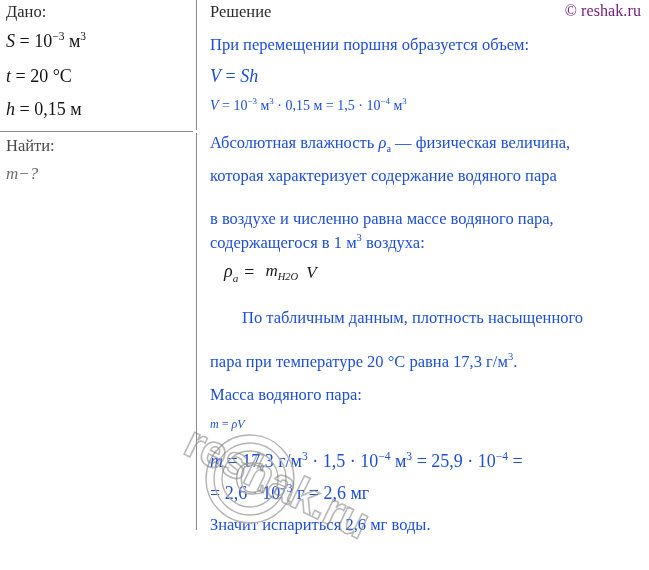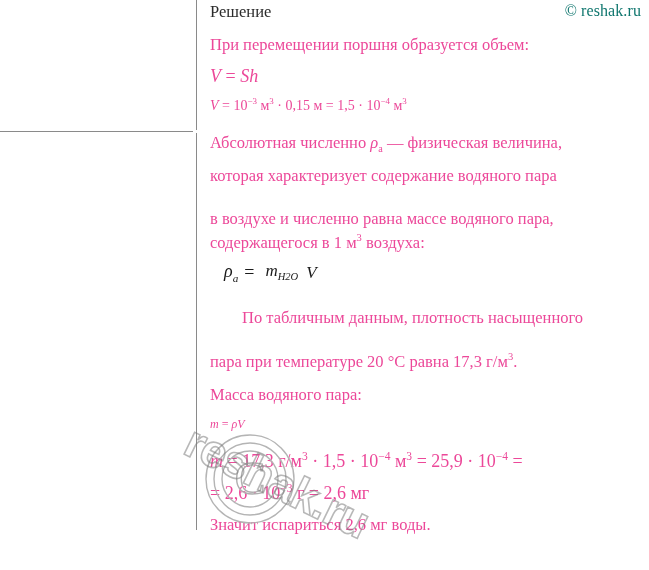--- a/index.html
+++ b/index.html
@@ -22,21 +22,21 @@
     height: 570px;
   }
 
   
   .copyright {
     position: absolute;
     top: 2px;
     right: 8px;
     font-size: 16px;
     font-family: "Liberation Serif", "DejaVu Serif", serif;
-    color: #0f766e;
+    color: #701a75;
     letter-spacing: 0.1px;
     white-space: nowrap;
   }
 
   
   .given-col {
     position: absolute;
     left: 0;
     top: 0;
     width: 197px;
@@ -114,21 +114,21 @@
     position: absolute;
     left: 0;
     top: 2px;
     font-size: 16.5px;
     color: #2b2b2b;
   }
   .sol-line {
     position: absolute;
     left: 0;
     font-size: 16.5px;
-    color: #ec4899;
+    color: #1d4ed8;
     white-space: nowrap;
   }
   .l-intro   { top: 35px; }
   .l-vsh     { top: 66px;  font-size: 18px; }
   .l-vcalc   { top: 96px;  font-size: 14px; }
   .l-abs1    { top: 133px; }
   .l-abs2    { top: 166px; }
   .l-abs3    { top: 209px; }
   .l-abs4    { top: 232px; }
   .l-tab1    { top: 308px; margin-left: 32px; }
@@ -226,41 +226,60 @@
     top: 36px;
   }
 </style>
 </head>
 <body>
 
 <div class="page">
 
   <div class="copyright">© reshak.ru</div>
 
+  <div class="given-col">
+
+    <div class="given-head">Дано:</div>
+
+    <div class="given-line gl1">
+      <span class="mi">S</span><span> = 10</span><sup>−3</sup><span> м</span><sup>3</sup>
+    </div>
+
+    <div class="given-line gl2">
+      <span class="mi">t</span><span> = 20 °C</span>
+    </div>
+
+    <div class="given-line gl3">
+      <span class="mi">h</span><span> = 0,15 м</span>
+    </div>
+
+    <div class="find-head">Найти:</div>
+    <div class="find-line">m−?</div>
+  </div>
 
   <div class="hdivider"></div>
   <div class="vdivider-top"></div>
   <div class="vdivider-bottom"></div>
 
   <div class="solution-col">
 
     <div class="sol-head">Решение</div>
 
     <div class="sol-line l-intro">При перемещении поршня образуется объем:</div>
 
     <div class="sol-line l-vsh">
       <span class="mi">V</span><span> = </span><span class="mi">Sh</span>
     </div>
 
     <div class="sol-line l-vcalc">
       <span class="mi">V</span><span> = 10</span><sup>−3</sup><span> м</span><sup>3</sup><span> · 0,15 м = 1,5 · 10</span><sup>−4</sup><span> м</span><sup>3</sup>
     </div>
 
     <div class="sol-line l-abs1">
-      <span>Абсолютная численно </span><span class="mi">ρ</span><sub>а</sub><span> — физическая величина,</span>
+      <span>Абсолютная влажность </span><span class="mi">ρ</span><sub>а</sub><span> — физическая величина,</span>
     </div>
 
     <div class="sol-line l-abs2">которая характеризует содержание водяного пара</div>
     <div class="sol-line l-abs3">в воздухе и численно равна массе водяного пара,</div>
 
     <div class="sol-line l-abs4">
       <span>содержащегося в 1 м</span><sup>3</sup><span> воздуха:</span>
     </div>
 
     <div class="fraction-block">

